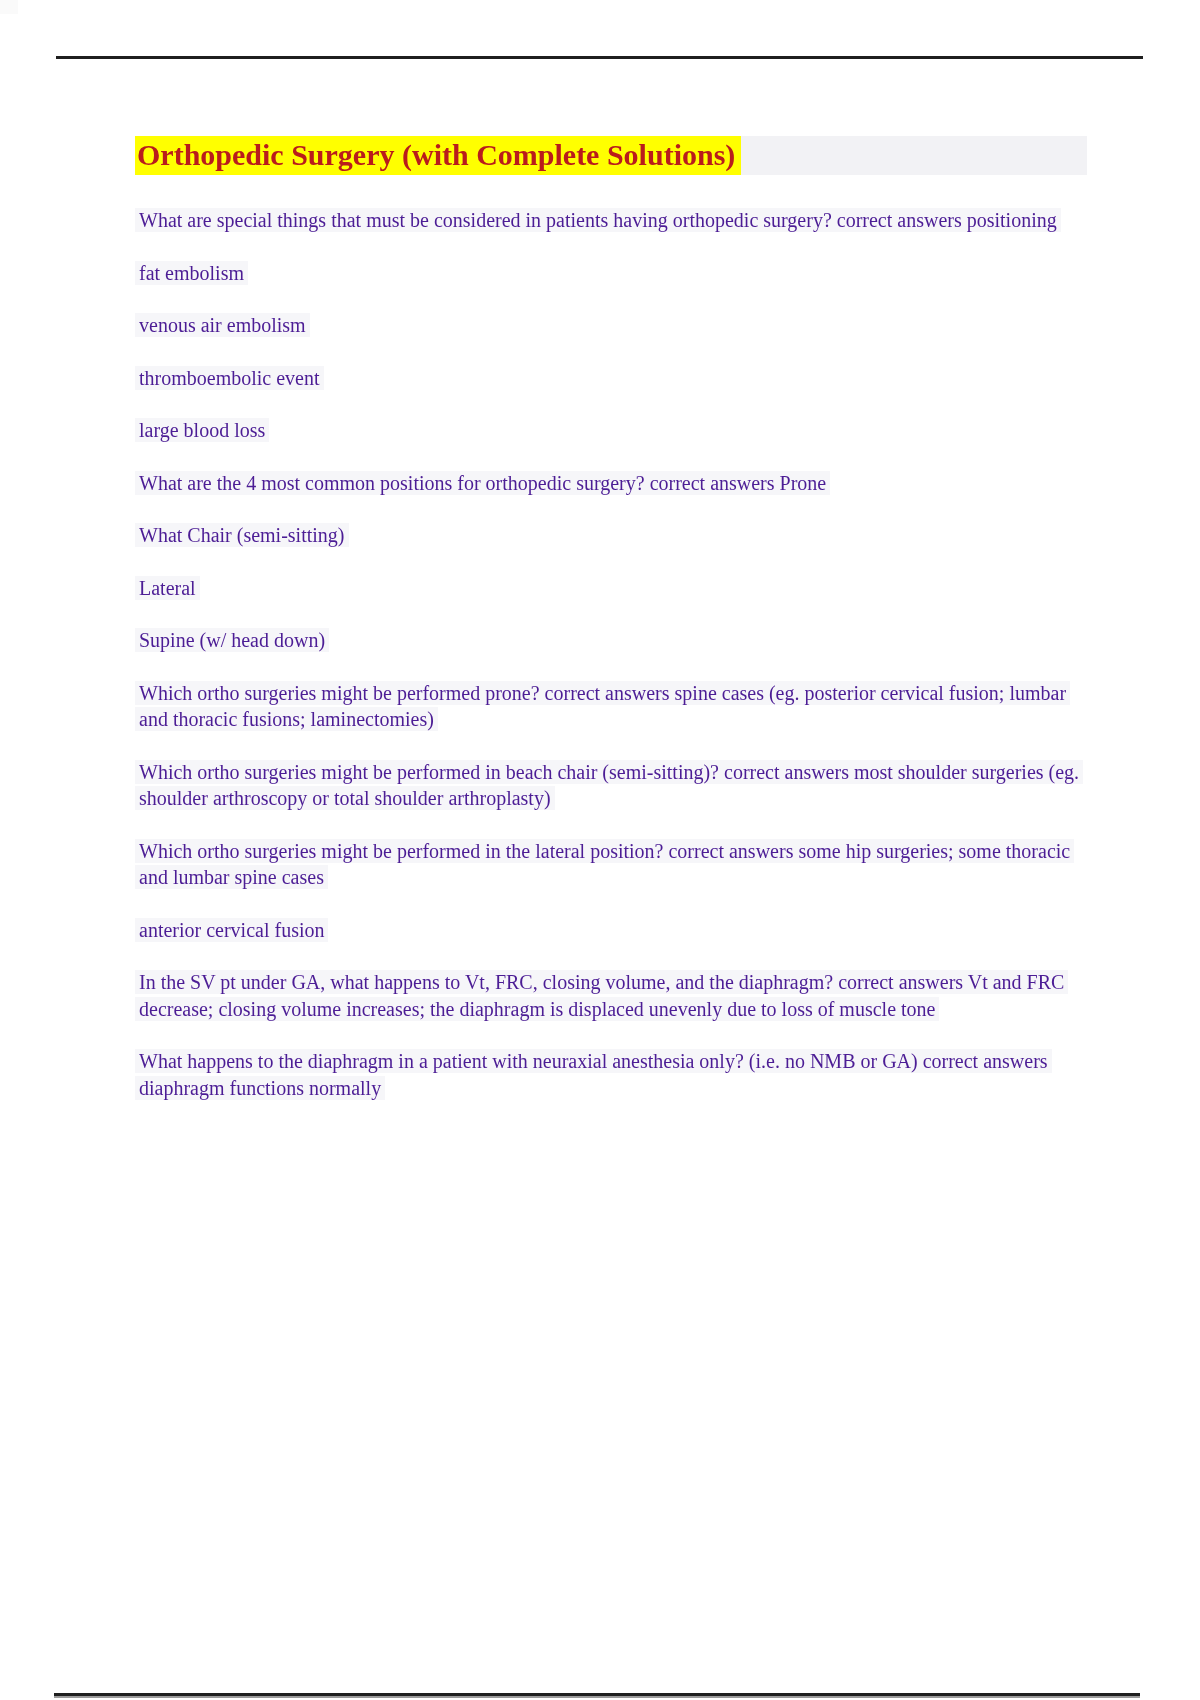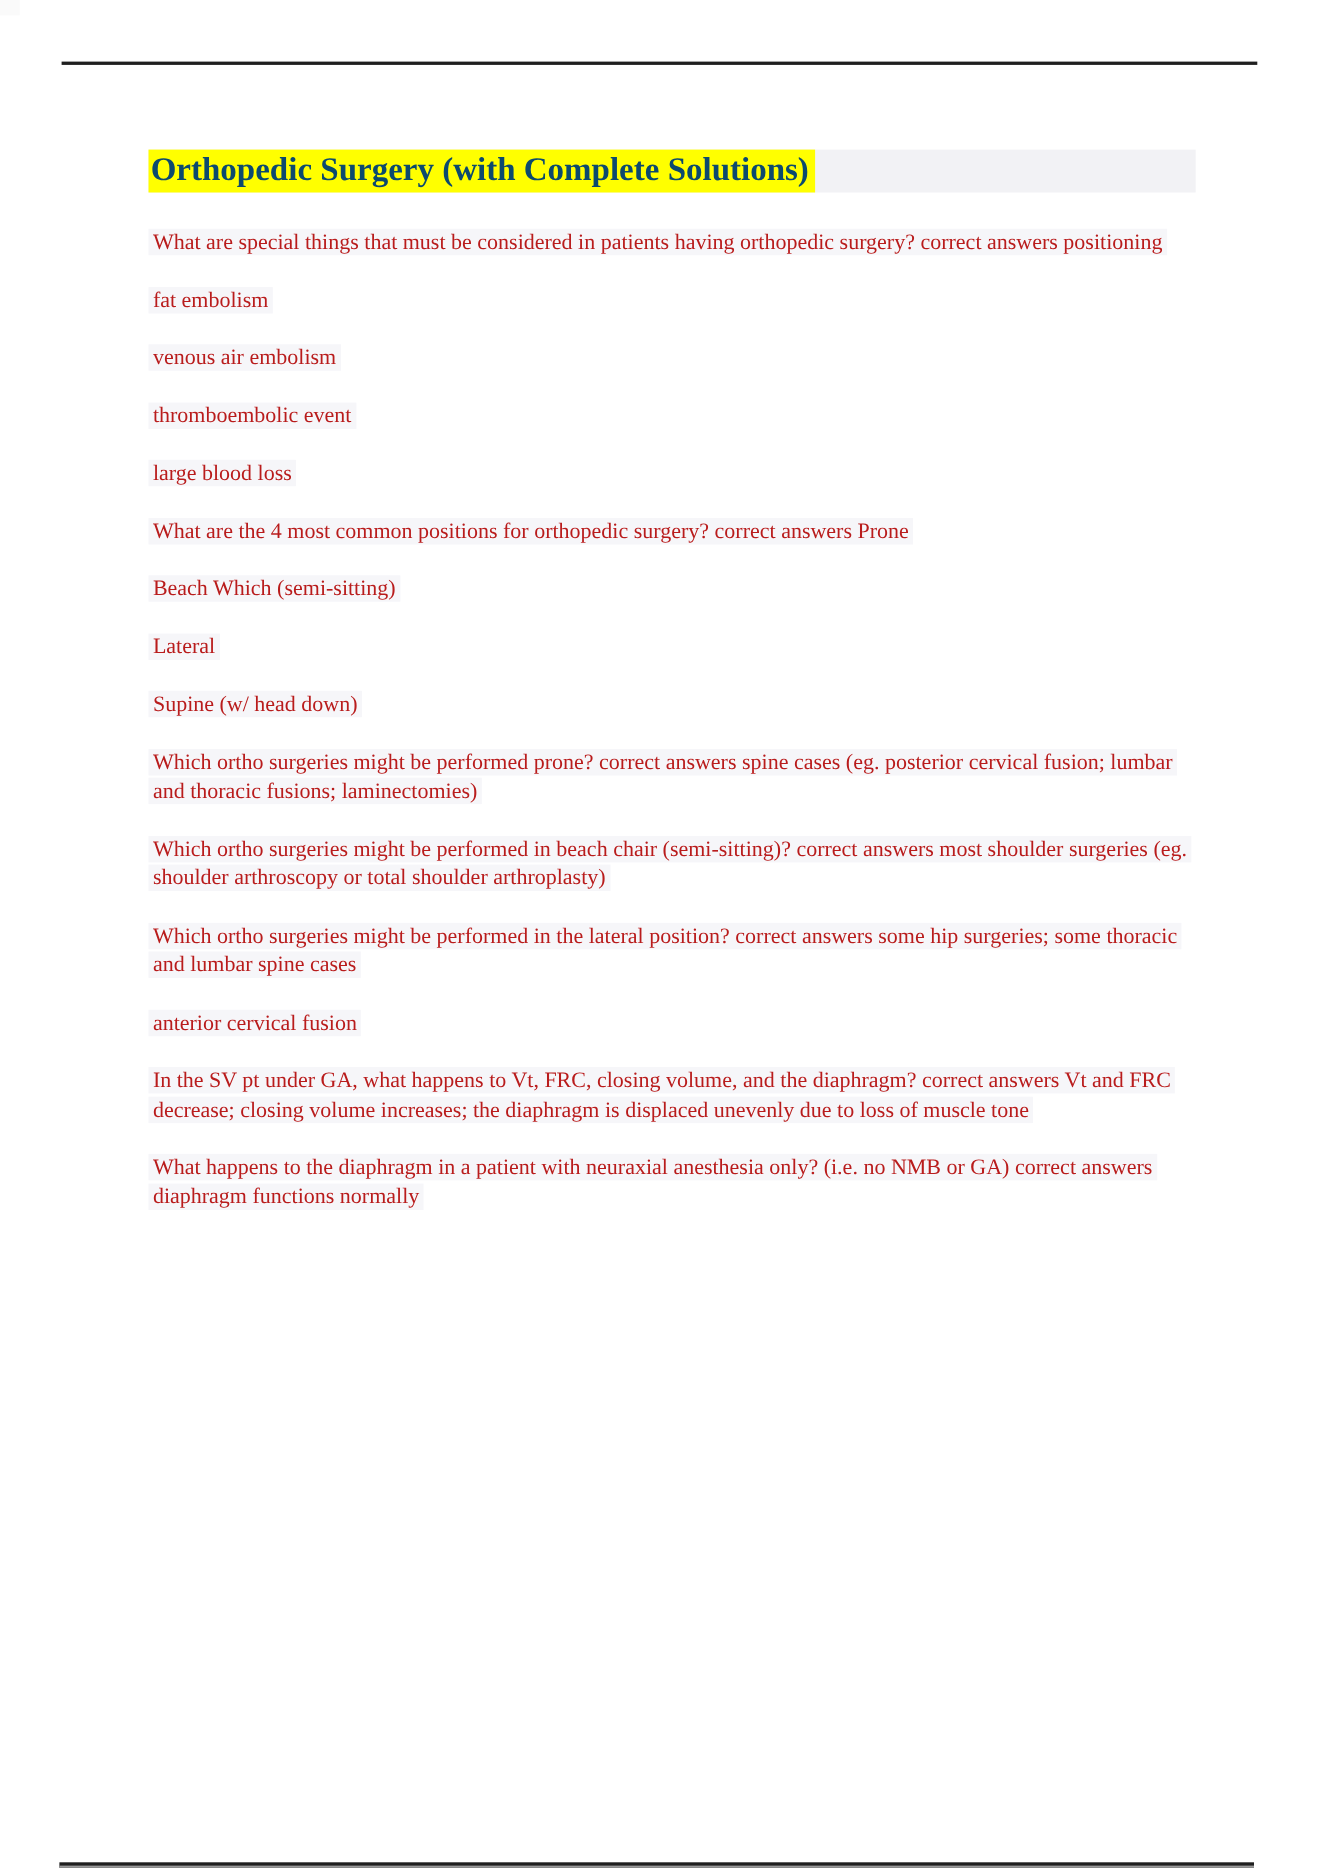--- a/index.html
+++ b/index.html
@@ -30,34 +30,34 @@
   .title-row {
     width: 952px;
     background: #f2f2f5;
     margin: 0 0 32px 0;
   }
   h1.doc-title {
     margin: 0;
     font-size: 30px;
     line-height: 32px;
     font-weight: bold;
-    color: #0c4a6e;
+    color: #b91c1c;
     display: inline;
   }
   .title-hl {
     background: #ffff00;
     padding: 3px 6px 4px 2px;
     display: inline-block;
   }
 
   .qa-list p {
     margin: 0 0 26px 0;
     font-size: 20px;
     line-height: 26.5px;
-    color: #b91c1c;
+    color: #4c1d95;
   }
   .qa-list .hl {
     background: #f6f6f9;
     padding: 1px 4px;
     -webkit-box-decoration-break: clone;
     box-decoration-break: clone;
   }
 
   .corner-artifact {
     position: absolute;
@@ -81,21 +81,21 @@
       <h1 class="doc-title"><span class="title-hl">Orthopedic Surgery (with Complete Solutions)</span></h1>
     </div>
 
     <div class="qa-list">
         <p><span class="hl">What are special things that must be considered in patients having orthopedic surgery? correct answers positioning</span></p>
         <p><span class="hl">fat embolism</span></p>
         <p><span class="hl">venous air embolism</span></p>
         <p><span class="hl">thromboembolic event</span></p>
         <p><span class="hl">large blood loss</span></p>
         <p><span class="hl">What are the 4 most common positions for orthopedic surgery? correct answers Prone</span></p>
-        <p><span class="hl">Beach Which (semi-sitting)</span></p>
+        <p><span class="hl">What Chair (semi-sitting)</span></p>
         <p><span class="hl">Lateral</span></p>
         <p><span class="hl">Supine (w/ head down)</span></p>
         <p><span class="hl">Which ortho surgeries might be performed prone? correct answers spine cases (eg. posterior cervical fusion; lumbar and thoracic fusions; laminectomies)</span></p>
         <p><span class="hl">Which ortho surgeries might be performed in beach chair (semi-sitting)? correct answers most shoulder surgeries (eg. shoulder arthroscopy or total shoulder arthroplasty)</span></p>
         <p><span class="hl">Which ortho surgeries might be performed in the lateral position? correct answers some hip surgeries; some thoracic and lumbar spine cases</span></p>
         <p><span class="hl">anterior cervical fusion</span></p>
         <p><span class="hl">In the SV pt under GA, what happens to Vt, FRC, closing volume, and the diaphragm? correct answers Vt and FRC decrease; closing volume increases; the diaphragm is displaced unevenly due to loss of muscle tone</span></p>
         <p><span class="hl">What happens to the diaphragm in a patient with neuraxial anesthesia only? (i.e. no NMB or GA) correct answers diaphragm functions normally</span></p>
       </div>
 

